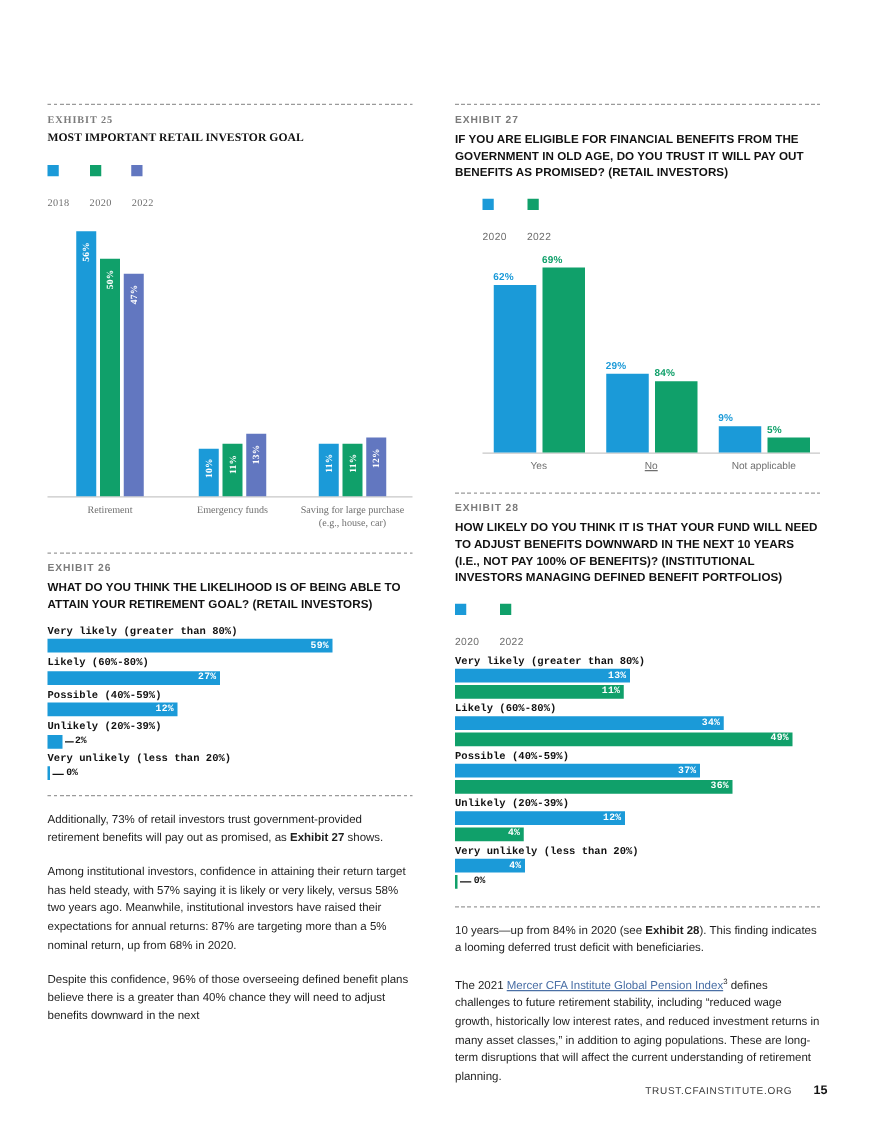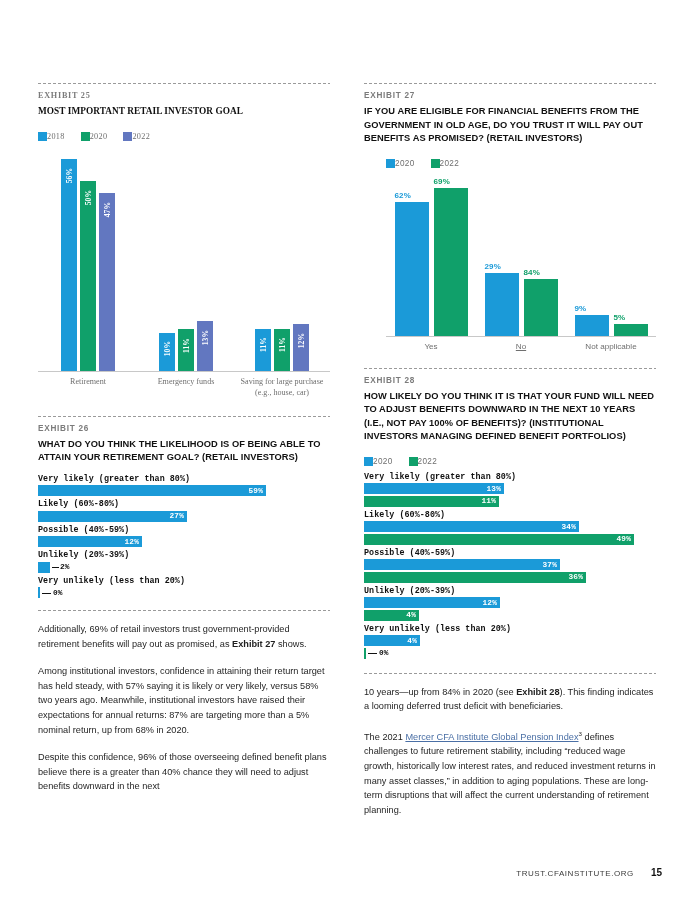--- a/index.html
+++ b/index.html
@@ -21,21 +21,21 @@
     font-size:8.2px;letter-spacing:.09em;color:#7b7b7b;font-weight:bold;
     margin-top:7px;
   }
   .ex-title{
     font-size:9.3px;line-height:13.5px;letter-spacing:.005em;color:#111;
     font-weight:bold;margin-top:5px;
   }
 
   .legend{display:flex;gap:16px;align-items:center;margin-top:13px;}
   .legend.ind{margin-left:22px;}
-  .legend-item{display:flex;gap:0;}
+  .legend-item{display:flex;gap:17px;flex-direction:column;}
   .swatch{width:9px;height:9px;display:block;}
   .legend-label{font-size:8.2px;color:#6f6f6f;letter-spacing:.04em;}
 
   
   .colchart{position:relative;margin-top:8px;}
   .groups{display:flex;align-items:flex-end;}
   .group{display:flex;align-items:flex-end;justify-content:center;gap:3px;}
   .bar-wrap{display:flex;flex-direction:column;justify-content:flex-end;align-items:flex-start;}
   .bar{width:16px;position:relative;}
   .bar-inside-label{
@@ -171,21 +171,21 @@
       <div class="ex-num">EXHIBIT 26</div>
       <div class="ex-title">WHAT DO YOU THINK THE LIKELIHOOD IS OF BEING ABLE TO ATTAIN YOUR RETIREMENT GOAL? (RETAIL INVESTORS)</div>
 
       <div class="hbar-block" style="margin-top:9px;">
         <div class="hbar-label">Very likely (greater than 80%)</div>
         <div class="hbar" style="width:228px;background:#1b9ad8;">
           <span class="val">59%</span>
         </div>
 
         <div class="hbar-label">Likely (60%-80%)</div>
-        <div class="hbar" style="width:149px;background:#1b9ad8;">
+        <div class="hbar" style="width:138px;background:#1b9ad8;">
           <span class="val">27%</span>
         </div>
 
         <div class="hbar-label">Possible (40%-59%)</div>
         <div class="hbar" style="width:104px;background:#1b9ad8;">
           <span class="val">12%</span>
         </div>
 
         <div class="hbar-label">Unlikely (20%-39%)</div>
         <div class="hbar" style="width:12px;background:#1b9ad8;">
@@ -197,21 +197,21 @@
         <div class="hbar" style="width:2px;background:#1b9ad8;">
           <span class="leader" style="width:9px;"></span>
           <span class="val-out" style="left:calc(100% + 13px);">0%</span>
         </div>
       </div>
     </div>
 
     <div style="margin-top:12px;">
       <div class="rule-dot"></div>
       <div class="body-copy">
-        <p><span>Additionally, 69% of retail investors trust government-provided retirement benefits will pay out as promised, as </span><b>Exhibit 27</b><span> shows.</span></p>
+        <p><span>Additionally, 73% of retail investors trust government-provided retirement benefits will pay out as promised, as </span><b>Exhibit 27</b><span> shows.</span></p>
         <p>Among institutional investors, confidence in attaining their return target has held steady, with 57% saying it is likely or very likely, versus 58% two years ago. Meanwhile, institutional investors have raised their expectations for annual returns: 87% are targeting more than a 5% nominal return, up from 68% in 2020.</p>
         <p>Despite this confidence, 96% of those overseeing defined benefit plans believe there is a greater than 40% chance they will need to adjust benefits downward in the next</p>
       </div>
     </div>
   </div>
 
   <div class="col col-right">
 
     <div style="margin-top:83px;">
       <div class="rule-dot"></div>

